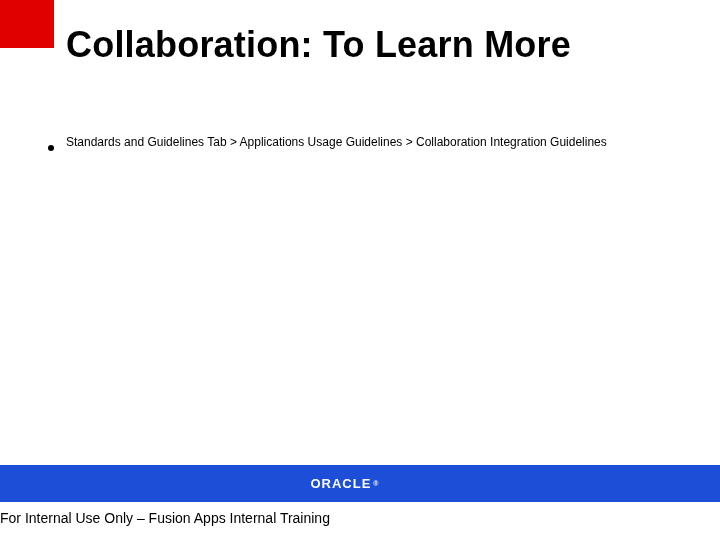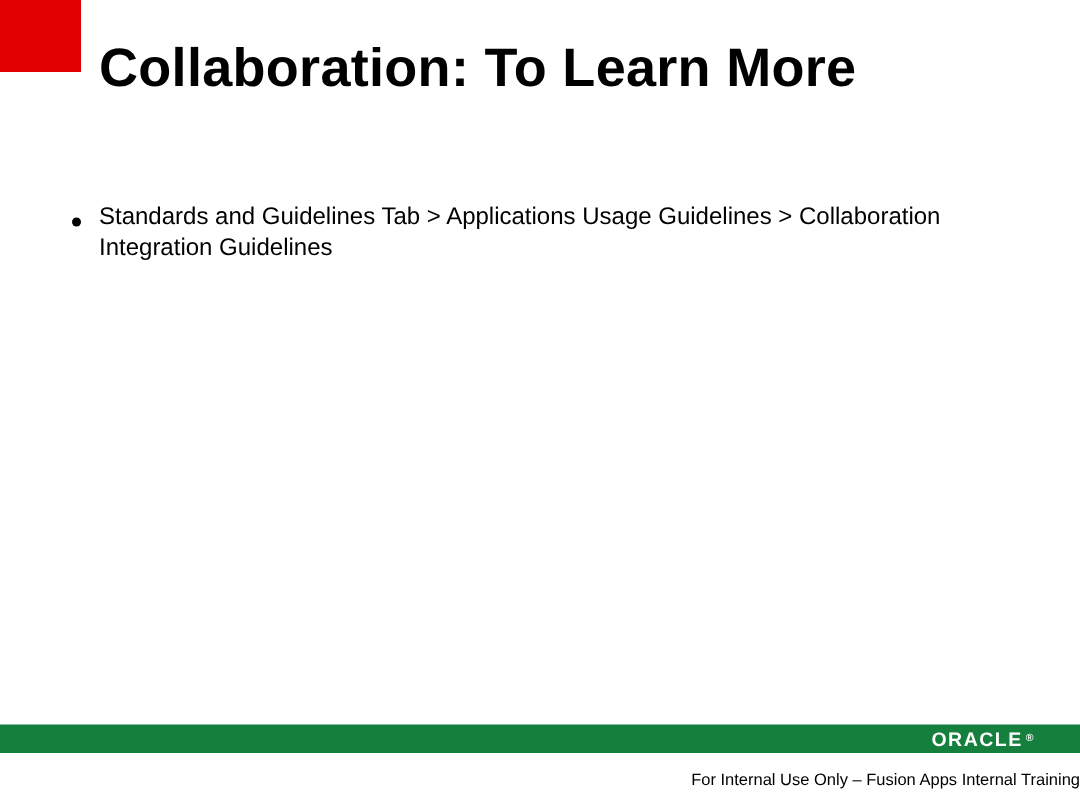--- a/index.html
+++ b/index.html
@@ -1,27 +1,27 @@
 <!DOCTYPE html>
 <html><head>
 <meta charset="utf-8">
 <style>
   * { margin: 0; padding: 0; box-sizing: border-box; }
   html, body { width: 720px; height: 540px; font-family: Arial, Helvetica, sans-serif; background: #fff; }
   .slide { position: relative; width: 720px; height: 540px; background: #fff; }
   .red-square { position: absolute; top: 0; left: 0; width: 54px; height: 48px; background: #e00000; }
   .title { position: absolute; top: 24px; left: 66px; font-size: 36px; font-weight: bold; color: #000; letter-spacing: 0.2px; }
-  .body { position: absolute; top: 135px; left: 48px; right: 40px; color: #000; font-size: 16px; line-height: 1.3; }
+  .body { position: absolute; top: 135px; left: 48px; right: 40px; color: #000; font-size: 12px; line-height: 1.3; }
   .bullet-item { display: flex; align-items: flex-start; }
   .bullet-dot { width: 6px; height: 6px; border-radius: 50%; background: #000; margin-top: 10px; margin-right: 12px; flex-shrink: 0; }
   .bullet-text { flex: 1; }
-  .footer-bar { position: absolute; left: 0; right: 0; bottom: 38px; height: 19px; background: #15803d; display: flex; align-items: center; justify-content: flex-end; padding-right: 30px; }
+  .footer-bar { position: absolute; left: 0; right: 0; bottom: 38px; height: 37px; background: #1d4ed8; display: flex; align-items: center; justify-content: center; padding-right: 30px; }
   .oracle-logo { color: #fff; font-weight: bold; font-size: 13px; letter-spacing: 1px; font-family: Arial, sans-serif; display: flex; align-items: center; }
   .oracle-logo .reg { font-size: 7px; vertical-align: top; margin-left: 2px; }
-  .footer-text { position: absolute; bottom: 14px; left: 0; right: 0; text-align: right; font-size: 11px; color: #000; font-family: Arial, sans-serif; margin-top: 48px; }
+  .footer-text { position: absolute; bottom: 14px; left: 0; right: 0; text-align: left; font-size: 14px; color: #000; font-family: Arial, sans-serif; margin-top: 48px; }
 </style>
 </head>
 <body>
 
 <div class="slide">
   <div class="red-square"></div>
   <div class="title">Collaboration: To Learn More</div>
 
   <div class="body">
     <div class="bullet-item">

